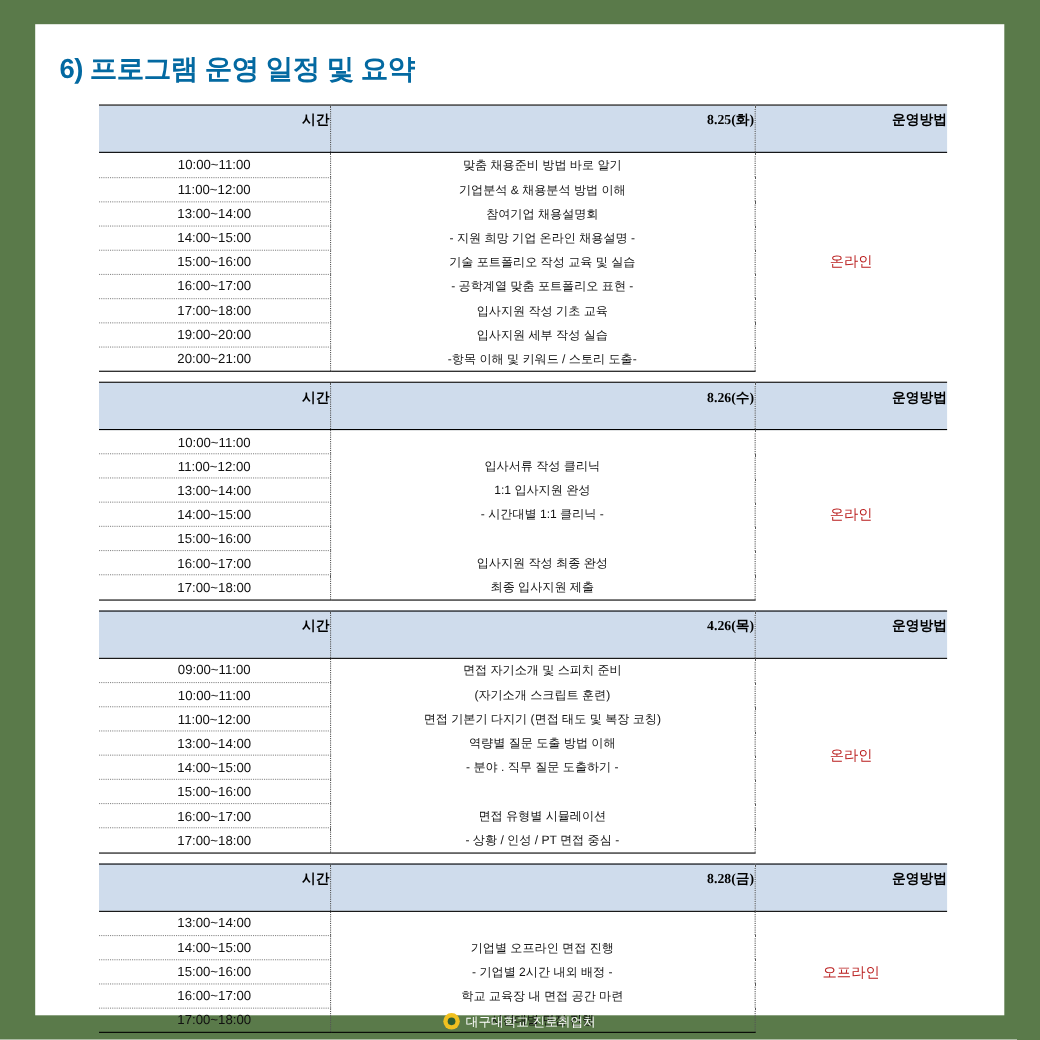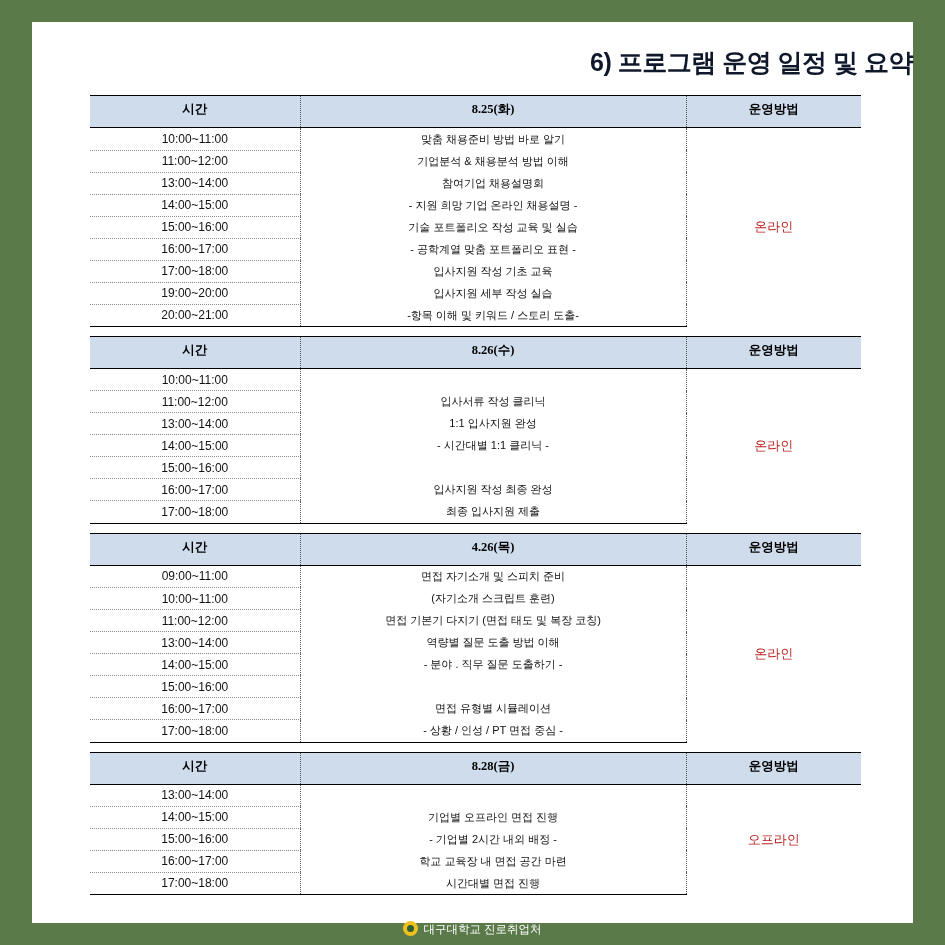--- a/index.html
+++ b/index.html
@@ -18,43 +18,42 @@
     left: 32px;
     top: 22px;
     width: 881px;
     height: 901px;
     background: #ffffff;
     box-sizing: border-box;
   }
   .page-title {
     font-size: 25px;
     font-weight: bold;
-    color: #0f172a;
+    color: #0369a1;
     margin: 24px 0 0 22px;
     letter-spacing: -0.5px;
-    text-align: right;
   }
   .table-wrap {
     margin: 16px 52px 0 58px;
   }
   table.sched {
     border-collapse: collapse;
     width: 100%;
     table-layout: fixed;
   }
   table.sched col.c-time { width: 210px; }
   table.sched col.c-content { width: auto; }
   table.sched col.c-method { width: 175px; }
 
   tr.header-row td {
     background: #cfdcec;
     font-weight: bold;
     font-size: 12.5px;
-    text-align: center;
-    padding: 5px 0 9px 0;
+    text-align: right;
+    padding: 5px 0 20px 0;
     border-top: 1.6px solid #000;
     border-bottom: 1.6px solid #000;
     color: #000;
   }
   tr.header-row td.sep-l {
     border-left: 1px dotted #555;
     font-family: Liberation Serif, serif;
   }
   td.time-cell {
     font-size: 12px;

